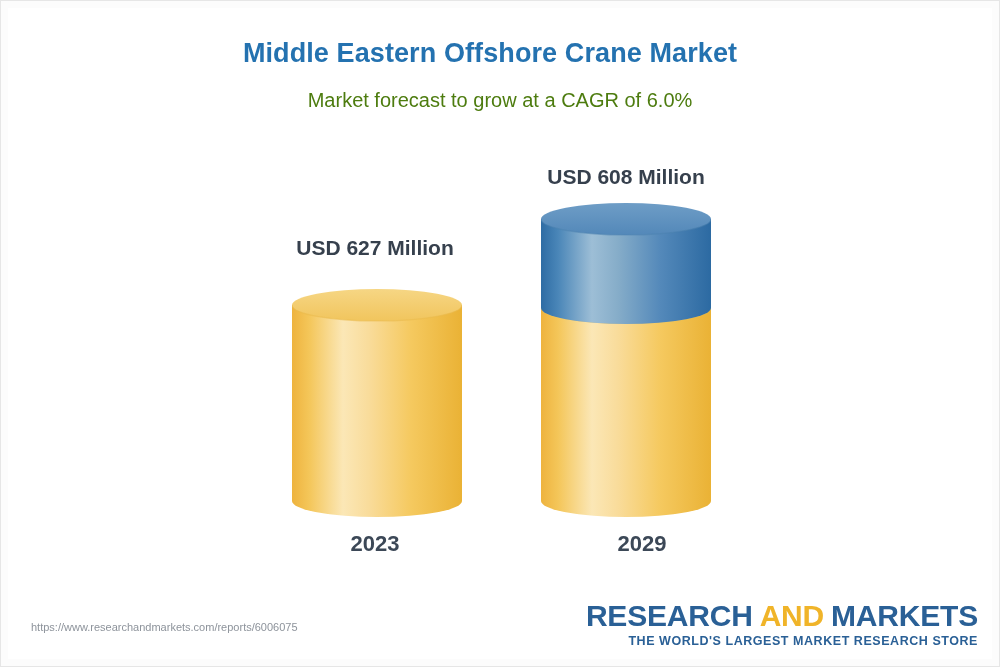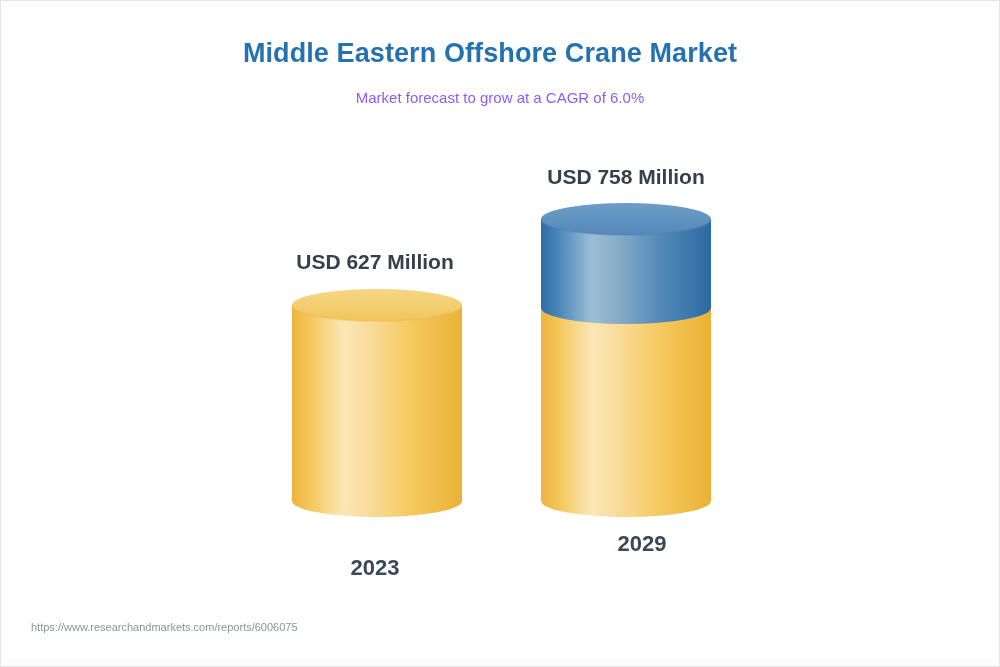--- a/index.html
+++ b/index.html
@@ -50,47 +50,47 @@
     font-weight: bold;
     color: #2472b0;
     letter-spacing: 0.1px;
   }
   .chart-subtitle {
     position: absolute;
     left: 0;
     top: 89px;
     width: 1000px;
     text-align: center;
-    font-size: 15px;
+    font-size: 20px;
     font-weight: normal;
-    color: #8b5cf6;
+    color: #4d7c0f;
   }
 
   
   .value-label {
     position: absolute;
     text-align: center;
     font-size: 21px;
     font-weight: bold;
     color: #36404d;
     white-space: nowrap;
   }
-  .value-label-2023 { left: 215px; top: 250px; width: 320px; }
+  .value-label-2023 { left: 215px; top: 236px; width: 320px; }
   .value-label-2029 { left: 466px; top: 165px; width: 320px; }
 
   
   .cat-label {
     position: absolute;
     text-align: center;
     font-size: 22px;
     font-weight: bold;
     color: #3c4857;
     white-space: nowrap;
   }
-  .cat-label-2023 { left: 215px; top: 531px; width: 320px; margin-top: 24px; }
+  .cat-label-2023 { left: 215px; top: 531px; width: 320px; }
   .cat-label-2029 { left: 482px; top: 531px; width: 320px; }
 
   
   .cyl {
     position: absolute;
   }
   .cyl svg { display: block; }
 
   
   .footer-url {
@@ -204,22 +204,26 @@
 
       <path d="M0,16 L0,105 A85,16 0 0 0 170,105 L170,16 Z" fill="url(#blueBody)"></path>
 
       <ellipse cx="85" cy="16" rx="85" ry="16" fill="url(#blueTop)"></ellipse>
       <path d="M0,16 A85,16 0 0 0 170,16" fill="none" stroke="#4b81b0" stroke-width="1.2" opacity="0.5"></path>
     </svg>
   </div>
 
   <div class="value-label value-label-2023">USD 627 Million</div>
 
-  <div class="value-label value-label-2029">USD 758 Million</div>
+  <div class="value-label value-label-2029">USD 608 Million</div>
 
   <div class="cat-label cat-label-2023">2023</div>
 
   <div class="cat-label cat-label-2029">2029</div>
 
   <div class="footer-url">https://www.researchandmarkets.com/reports/6006075</div>
 
+  <div class="logo">
+    <div class="logo-main"><span style="margin-right: 7px;">RESEARCH</span><span class="logo-and" style="margin-right: 7px;">AND</span><span>MARKETS</span></div>
+    <div class="logo-tagline">THE WORLD'S LARGEST MARKET RESEARCH STORE</div>
+  </div>
 
 </div>
 
 </body></html>

